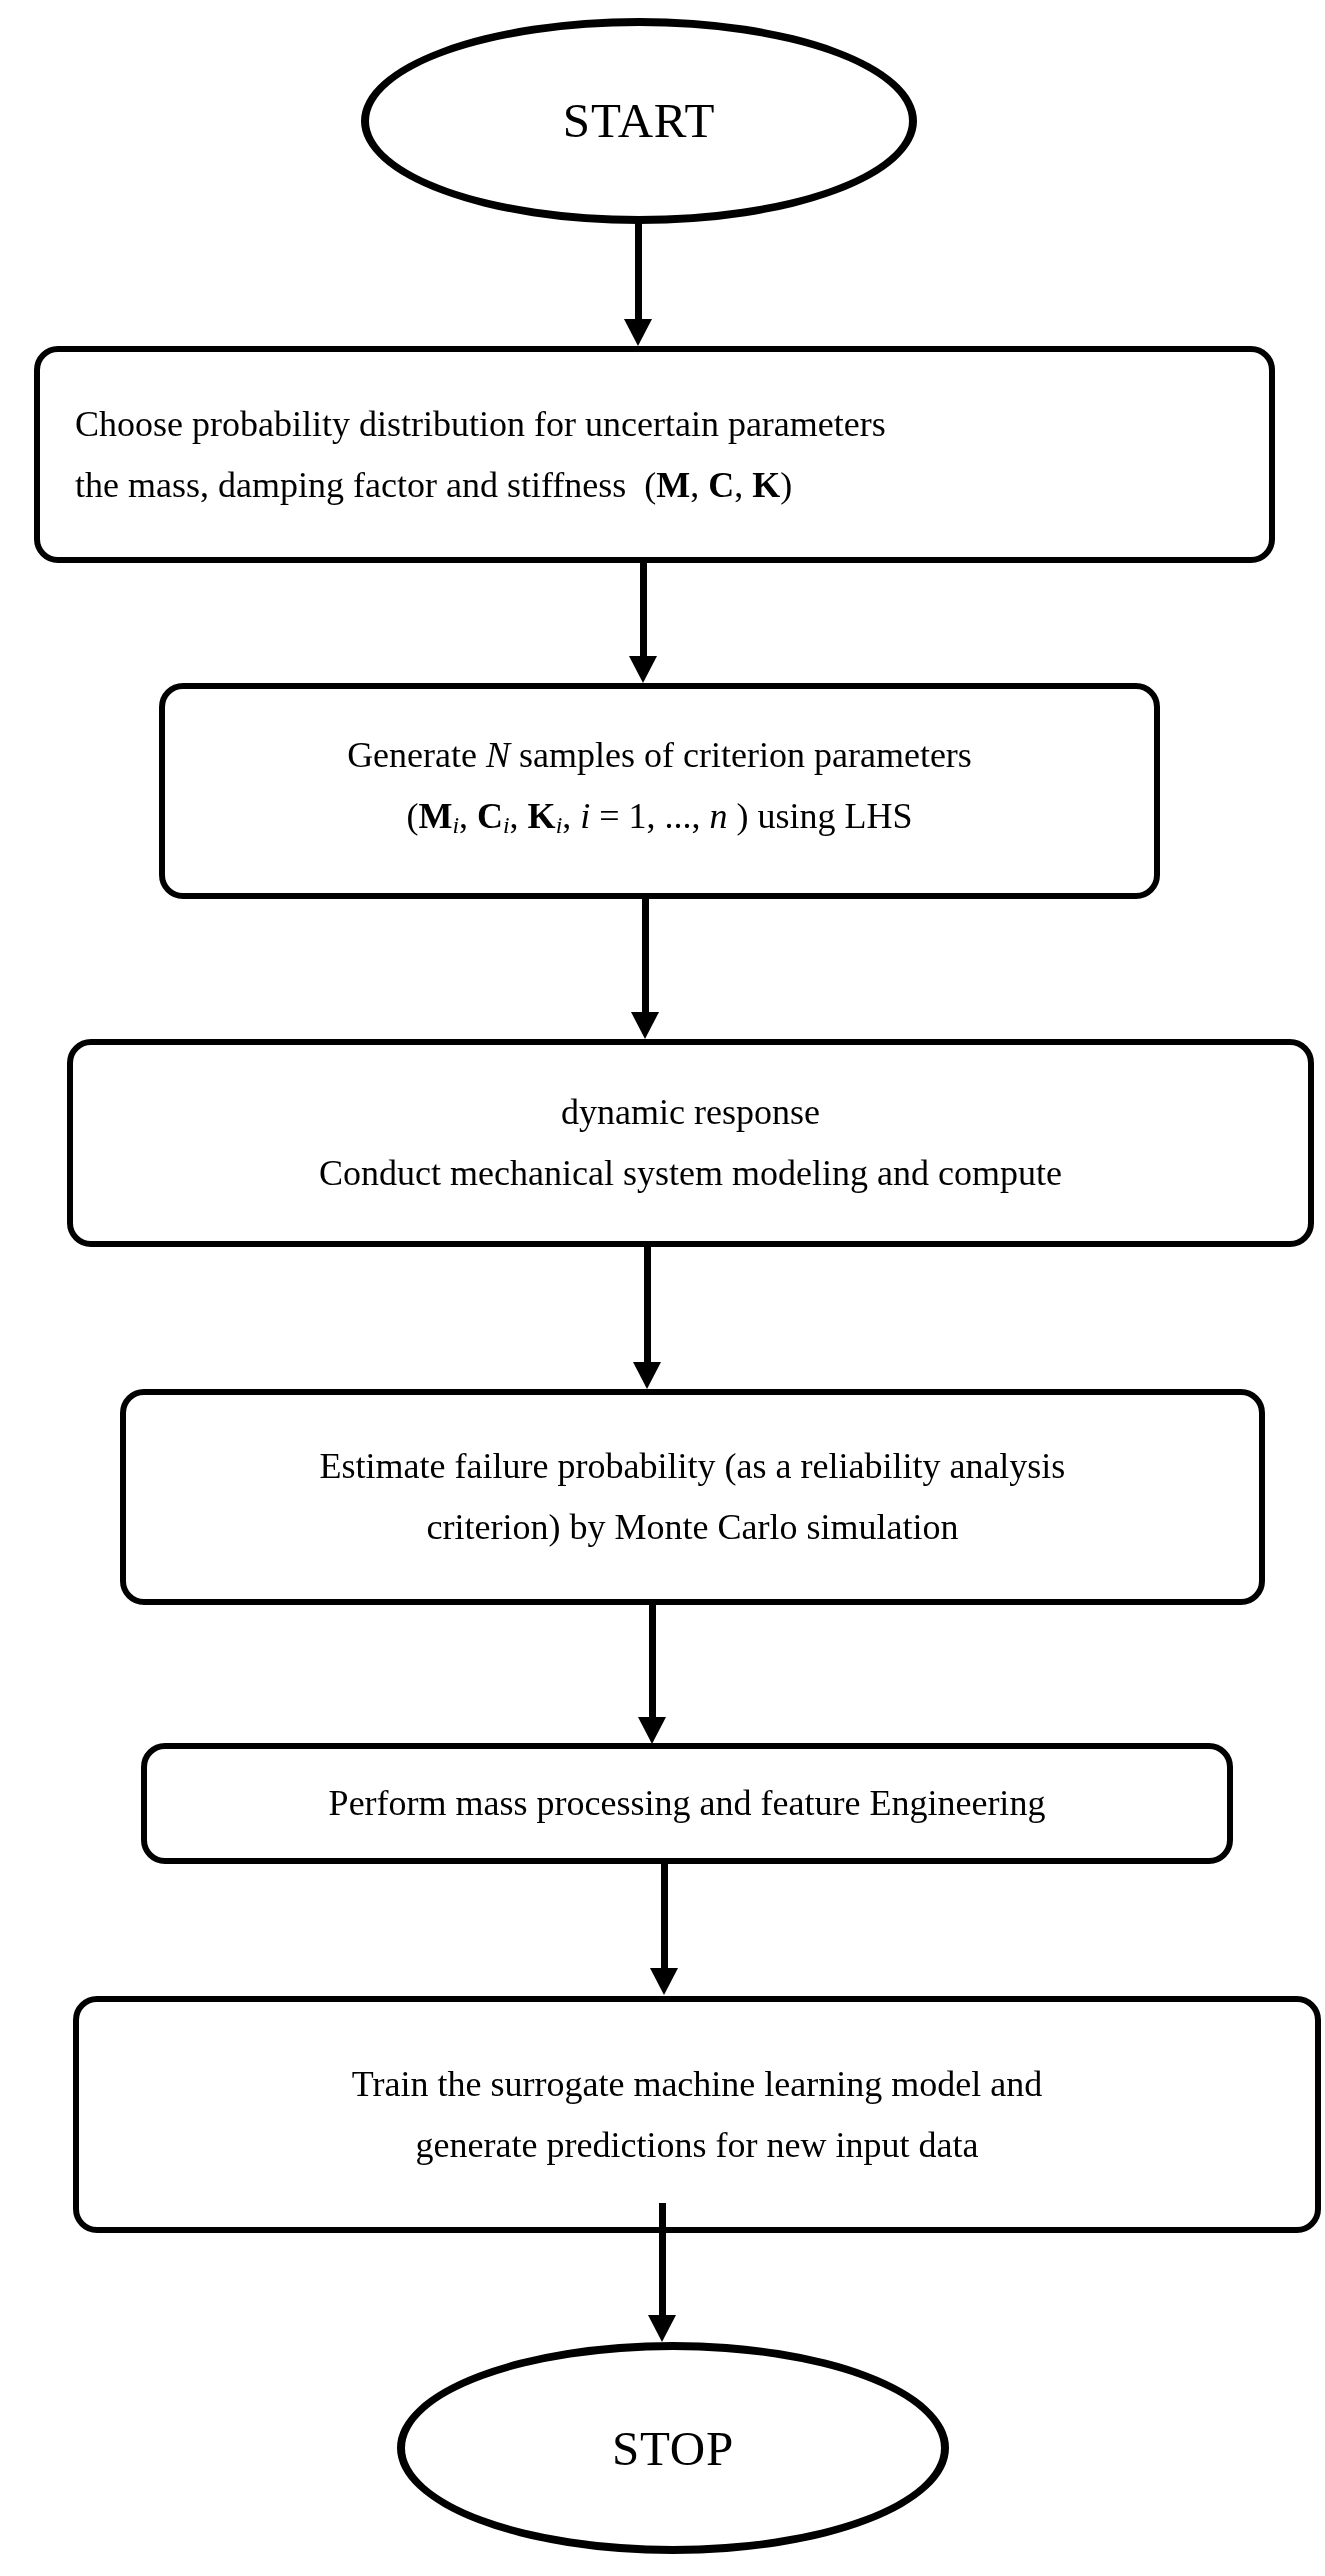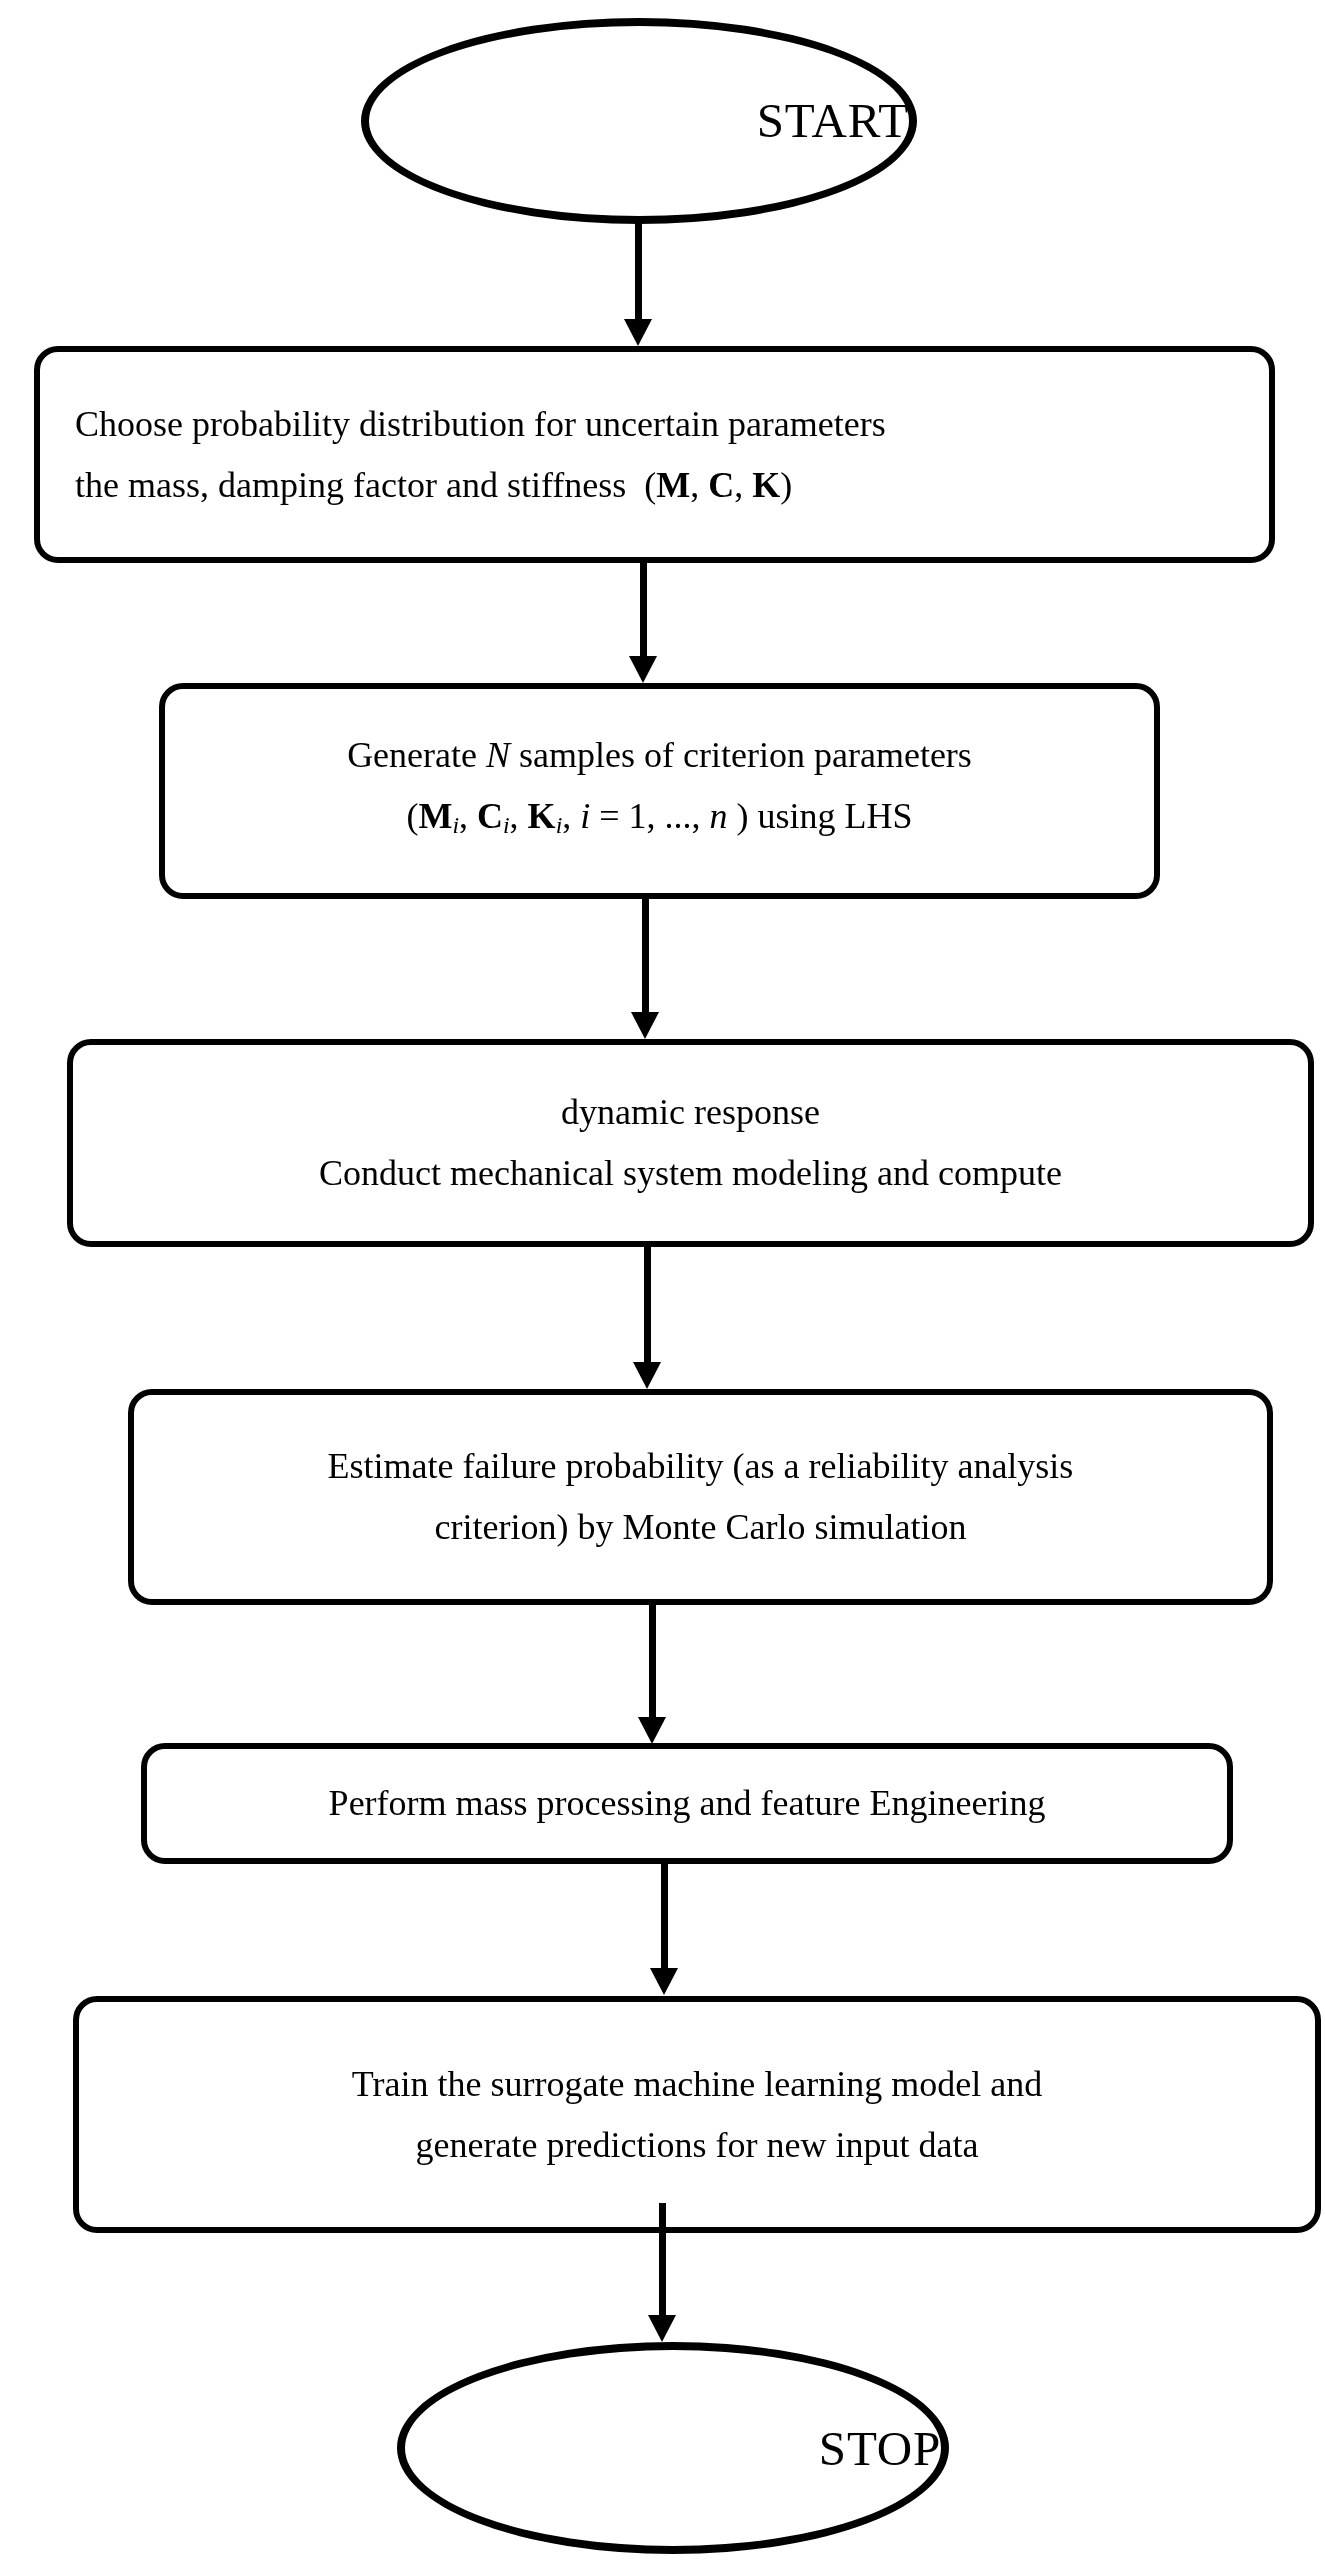--- a/index.html
+++ b/index.html
@@ -21,21 +21,21 @@
     position: absolute;
     box-sizing: border-box;
     background: #ffffff;
     display: flex;
     flex-direction: column;
     justify-content: center;
   }
   .terminator {
     border: 8px solid #000000;
     border-radius: 50%;
-    align-items: flex-end;
+    align-items: center;
     font-size: 49px;
     letter-spacing: 0.8px;
   }
   .process {
     border: 6.4px solid #000000;
     border-radius: 24px;
     font-size: 36px;
     line-height: 61px;
   }
   .process .line {
@@ -68,21 +68,21 @@
     height: 0;
     border-left: 14.4px solid transparent;
     border-right: 14.4px solid transparent;
     border-top: 27px solid #000000;
   }
   
   #node-start { left: 361px;  top: 17.6px;   width: 556px;  height: 206px; }
   #node-step1 { left: 34px;   top: 346px;  width: 1241px; height: 217px; }
   #node-step2 { left: 159px;  top: 683px;  width: 1001px; height: 216px; }
   #node-step3 { left: 67px;   top: 1039px; width: 1247px; height: 208px; }
-  #node-step4 { left: 128px;  top: 1389px; width: 1145px; height: 216px; }
+  #node-step4 { left: 120px;  top: 1389px; width: 1145px; height: 216px; }
   #node-step5 { left: 141px;  top: 1743px; width: 1092px; height: 121px; }
   #node-step6 { left: 73px;   top: 1996px; width: 1248px; height: 237px; }
   #node-stop  { left: 397px;  top: 2342px; width: 552px;  height: 212px; }
   
   #arrow-1 { left: 624px; top: 222px;  height: 124px; }
   #arrow-2 { left: 629px; top: 561px;  height: 122px; }
   #arrow-3 { left: 631px; top: 897px; height: 142px; }
   #arrow-4 { left: 633px; top: 1245px; height: 144px; }
   #arrow-5 { left: 638px; top: 1604px; height: 140px; }
   #arrow-6 { left: 650px; top: 1862px; height: 133px; }

